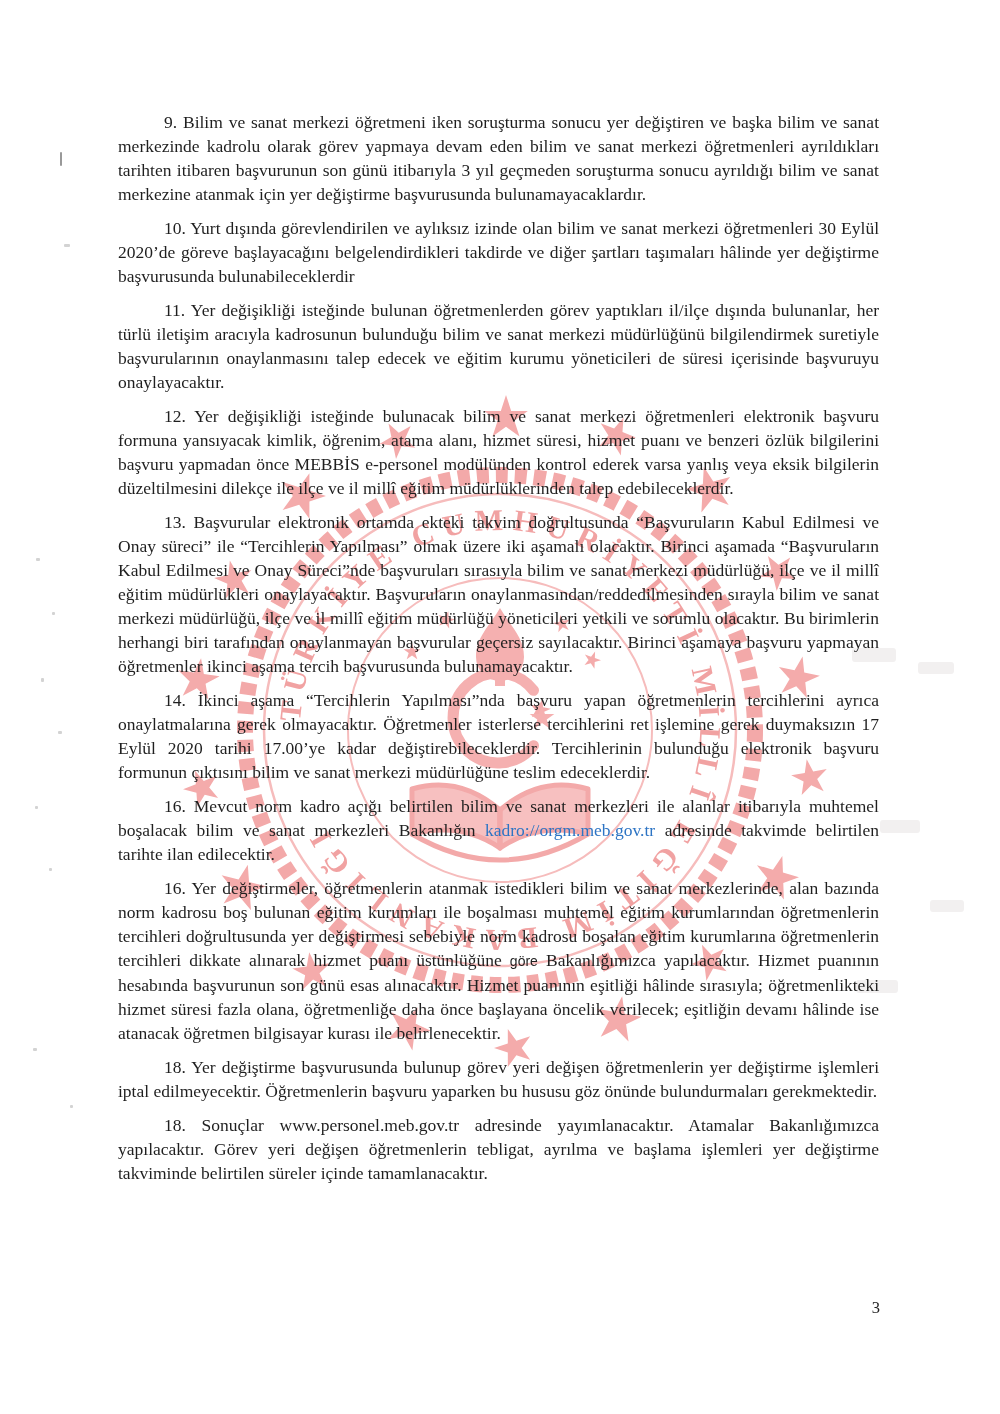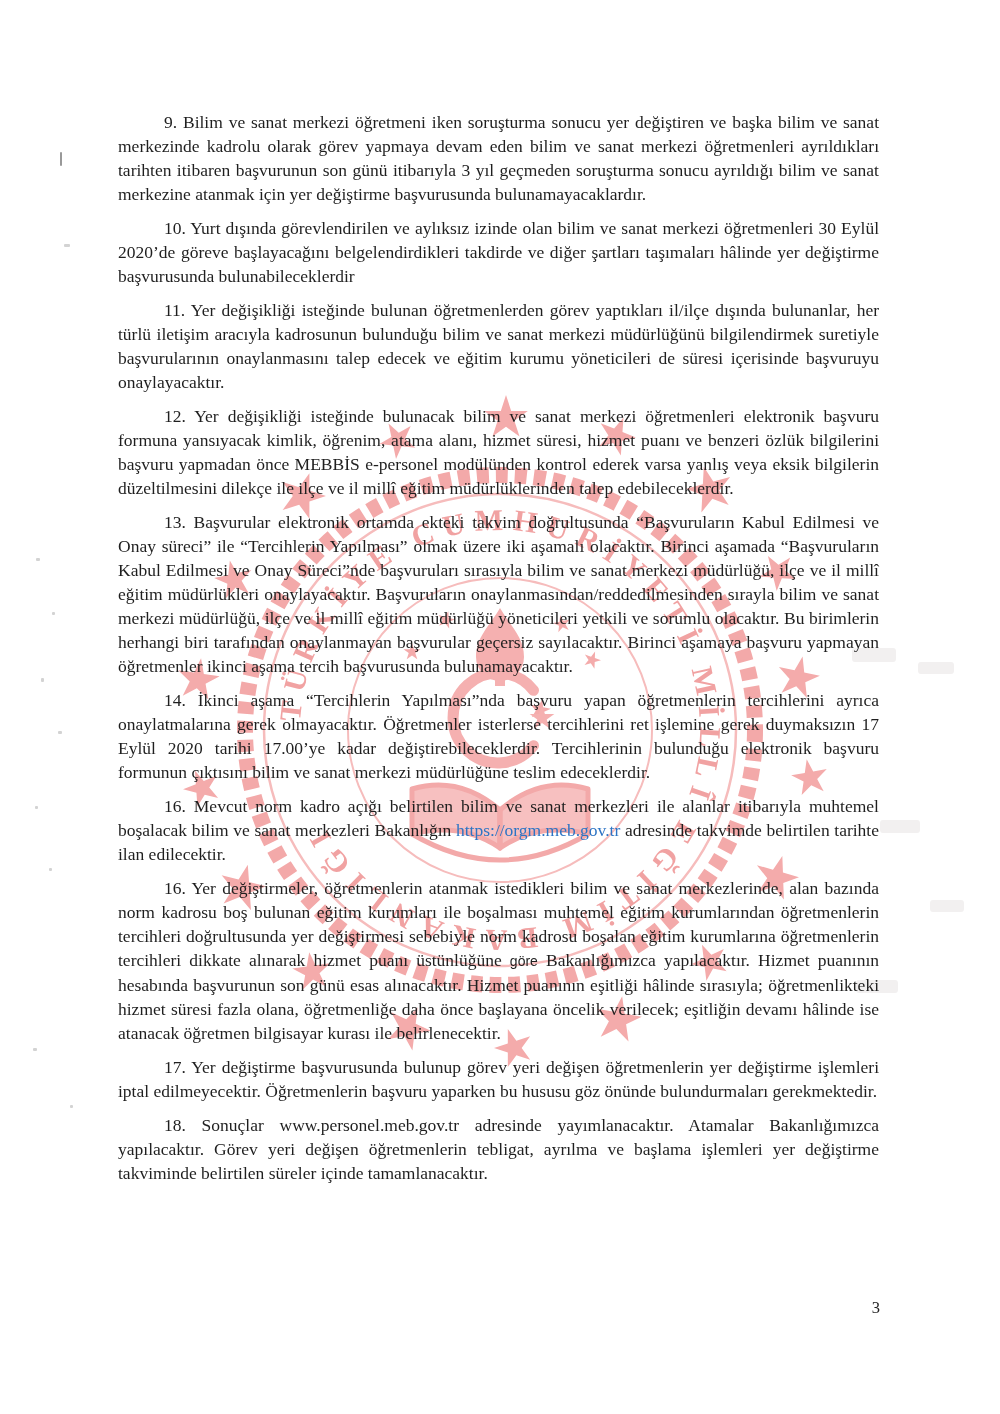--- a/index.html
+++ b/index.html
@@ -115,20 +115,20 @@
   <div class="speck" style="left:33px;top:1048px;width:4px;height:3px;"></div>
   <div class="speck" style="left:70px;top:1105px;width:3px;height:3px;"></div>
 
   <div class="doc-body">
       <p class="para"><span class="seg-plain">9. Bilim ve sanat merkezi öğretmeni iken soruşturma sonucu yer değiştiren ve başka bilim ve sanat merkezinde kadrolu olarak görev yapmaya devam eden bilim ve sanat merkezi öğretmenleri ayrıldıkları tarihten itibaren başvurunun son günü itibarıyla 3 yıl geçmeden soruşturma sonucu ayrıldığı bilim ve sanat merkezine atanmak için yer değiştirme başvurusunda bulunamayacaklardır.</span></p>
       <p class="para"><span class="seg-plain">10. Yurt dışında görevlendirilen ve aylıksız izinde olan bilim ve sanat merkezi öğretmenleri 30 Eylül 2020’de göreve başlayacağını belgelendirdikleri takdirde ve diğer şartları taşımaları hâlinde yer değiştirme başvurusunda bulunabileceklerdir</span></p>
       <p class="para"><span class="seg-plain">11. Yer değişikliği isteğinde bulunan öğretmenlerden görev yaptıkları il/ilçe dışında bulunanlar, her türlü iletişim aracıyla kadrosunun bulunduğu bilim ve sanat merkezi müdürlüğünü bilgilendirmek suretiyle başvurularının onaylanmasını talep edecek ve eğitim kurumu yöneticileri de süresi içerisinde başvuruyu onaylayacaktır.</span></p>
       <p class="para"><span class="seg-plain">12. Yer değişikliği isteğinde bulunacak bilim ve sanat merkezi öğretmenleri elektronik başvuru formuna yansıyacak kimlik, öğrenim, atama alanı, hizmet süresi, hizmet puanı ve benzeri özlük bilgilerini başvuru yapmadan önce MEBBİS e-personel modülünden kontrol ederek varsa yanlış veya eksik bilgilerin düzeltilmesini dilekçe ile ilçe ve il millî eğitim müdürlüklerinden talep edebileceklerdir.</span></p>
       <p class="para"><span class="seg-plain">13. Başvurular elektronik ortamda ekteki takvim doğrultusunda “Başvuruların Kabul Edilmesi ve Onay süreci” ile “Tercihlerin Yapılması” olmak üzere iki aşamalı olacaktır. Birinci aşamada “Başvuruların Kabul Edilmesi ve Onay Süreci”nde başvuruları sırasıyla bilim ve sanat merkezi müdürlüğü, ilçe ve il millî eğitim müdürlükleri onaylayacaktır. Başvuruların onaylanmasından/reddedilmesinden sırayla bilim ve sanat merkezi müdürlüğü, ilçe ve il millî eğitim müdürlüğü yöneticileri yetkili ve sorumlu olacaktır. Bu birimlerin herhangi biri tarafından onaylanmayan başvurular geçersiz sayılacaktır. Birinci aşamaya başvuru yapmayan öğretmenler ikinci aşama tercih başvurusunda bulunamayacaktır.</span></p>
       <p class="para"><span class="seg-plain">14. İkinci aşama “Tercihlerin Yapılması”nda başvuru yapan öğretmenlerin tercihlerini ayrıca onaylatmalarına gerek olmayacaktır. Öğretmenler isterlerse tercihlerini ret işlemine gerek duymaksızın 17 Eylül 2020 tarihi 17.00’ye kadar değiştirebileceklerdir. Tercihlerinin bulunduğu elektronik başvuru formunun çıktısını bilim ve sanat merkezi müdürlüğüne teslim edeceklerdir.</span></p>
-      <p class="para"><span class="seg-plain">16. Mevcut norm kadro açığı belirtilen bilim ve sanat merkezleri ile alanlar itibarıyla muhtemel boşalacak bilim ve sanat merkezleri Bakanlığın </span><a class="seg-link">https://orgm.meb.gov.tr</a><span class="seg-plain"> adresinde takvimde belirtilen tarihte ilan edilecektir.</span></p>
+      <p class="para"><span class="seg-plain">16. Mevcut norm kadro açığı belirtilen bilim ve sanat merkezleri ile alanlar itibarıyla muhtemel boşalacak bilim ve sanat merkezleri Bakanlığın </span><a class="seg-link">kadro://orgm.meb.gov.tr</a><span class="seg-plain"> adresinde takvimde belirtilen tarihte ilan edilecektir.</span></p>
       <p class="para"><span class="seg-plain">16. Yer değiştirmeler, öğretmenlerin atanmak istedikleri bilim ve sanat merkezlerinde, alan bazında norm kadrosu boş bulunan eğitim kurumları ile boşalması muhtemel eğitim kurumlarından öğretmenlerin tercihleri doğrultusunda yer değiştirmesi sebebiyle norm kadrosu boşalan eğitim kurumlarına öğretmenlerin tercihleri dikkate alınarak hizmet puanı üstünlüğüne </span><span class="seg-sans">göre</span><span class="seg-plain"> Bakanlığımızca yapılacaktır. Hizmet puanının hesabında başvurunun son günü esas alınacaktır. Hizmet puanının eşitliği hâlinde sırasıyla; öğretmenlikteki hizmet süresi fazla olana, öğretmenliğe daha önce başlayana öncelik verilecek; eşitliğin devamı hâlinde ise atanacak öğretmen bilgisayar kurası ile belirlenecektir.</span></p>
-      <p class="para"><span class="seg-plain">17. Yer değiştirme başvurusunda bulunup görev yeri değişen öğretmenlerin yer değiştirme işlemleri iptal edilmeyecektir. Öğretmenlerin başvuru yaparken bu hususu göz önünde bulundurmaları gerekmektedir.</span></p>
+      <p class="para"><span class="seg-plain">18. Yer değiştirme başvurusunda bulunup görev yeri değişen öğretmenlerin yer değiştirme işlemleri iptal edilmeyecektir. Öğretmenlerin başvuru yaparken bu hususu göz önünde bulundurmaları gerekmektedir.</span></p>
       <p class="para"><span class="seg-plain">18. Sonuçlar www.personel.meb.gov.tr adresinde yayımlanacaktır. Atamalar Bakanlığımızca yapılacaktır. Görev yeri değişen öğretmenlerin tebligat, ayrılma ve başlama işlemleri yer değiştirme takviminde belirtilen süreler içinde tamamlanacaktır.</span></p>
     </div>
 
   <div class="page-number">3</div>
 </div>
 
 </body></html>

